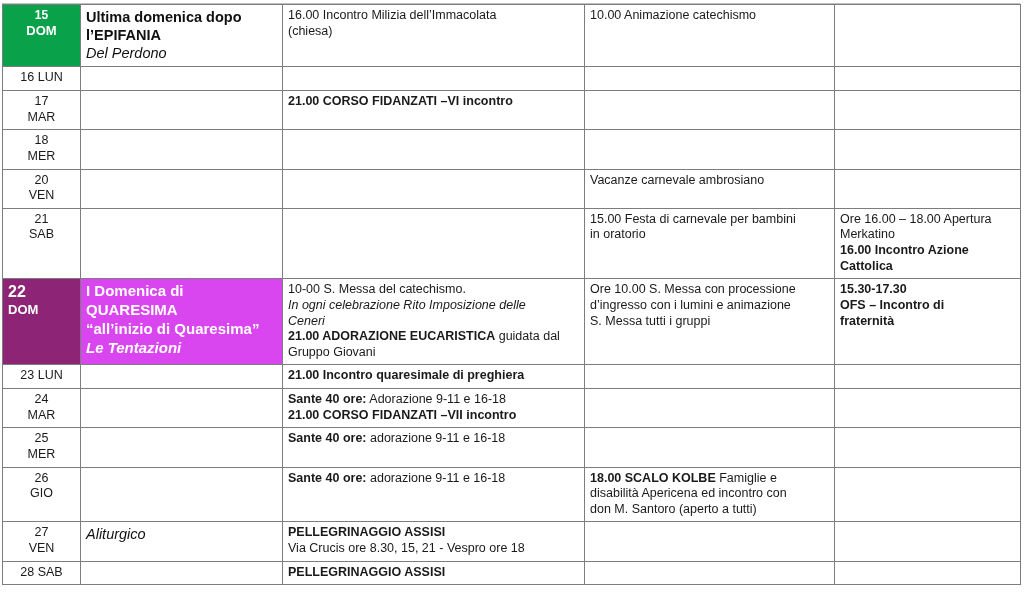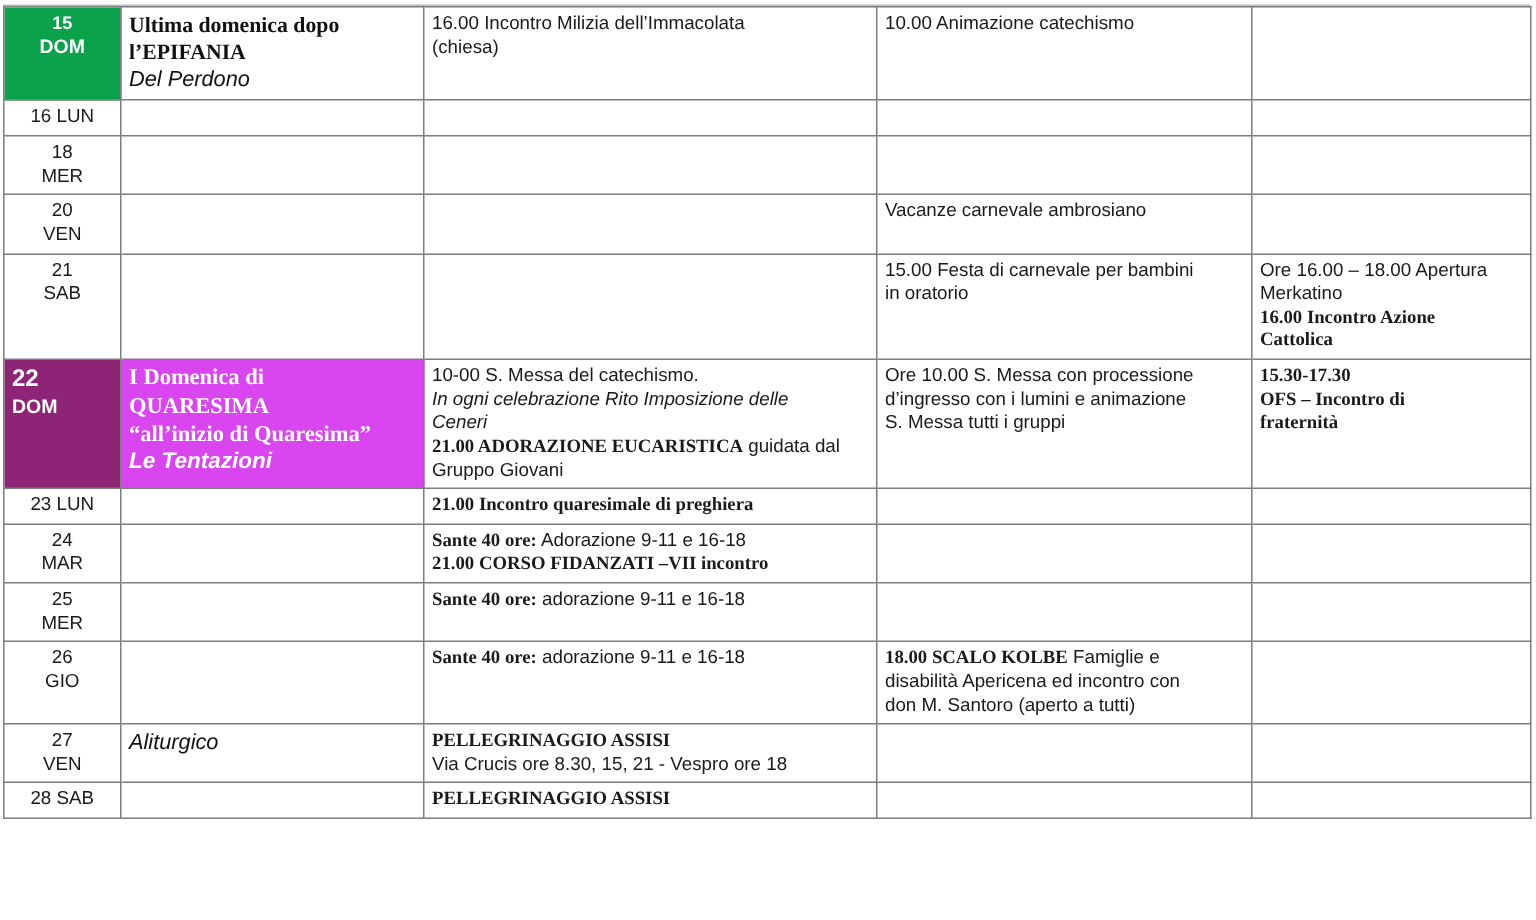--- a/index.html
+++ b/index.html
@@ -80,21 +80,21 @@
   td.title-purple {
     background: #d946ef;
     color: #ffffff;
     font-weight: bold;
     font-size: 15px;
     line-height: 1.35;
     padding-left: 10px;
   }
   .ital { font-style: italic; font-weight: normal; }
   .ital-b { font-style: italic; font-weight: bold; }
-  .bold { font-weight: bold; font-family: Liberation Serif, serif; }
+  .bold { font-weight: bold; }
   .reg { font-weight: normal; }
   .topstrip {
     height: 4px;
     width: 1018px;
     margin-left: 2px;
     background: #ffffff;
     border-bottom: 1px solid #bfbfbf;
   }
   .cellline { display: block; }
 </style>
@@ -133,20 +133,32 @@
       </tr>
       <tr>
         <td class="date inline"><span class="dnum">16 </span><span class="dday">LUN</span></td>
         <td class="title-green"></td>
         <td></td>
         <td></td>
         <td></td>
       </tr>
       <tr>
         <td class="date">
+          <span class="dnum">17</span>
+          <span class="dday">MAR</span>
+        </td>
+        <td class="title-green"></td>
+        <td>
+          <span class="cellline"><span class="bold">21.00 CORSO FIDANZATI –VI incontro</span></span>
+        </td>
+        <td></td>
+        <td></td>
+      </tr>
+      <tr>
+        <td class="date">
           <span class="dnum">18</span>
           <span class="dday">MER</span>
         </td>
         <td class="title-green"></td>
         <td></td>
         <td></td>
         <td></td>
       </tr>
       <tr>
         <td class="date">

